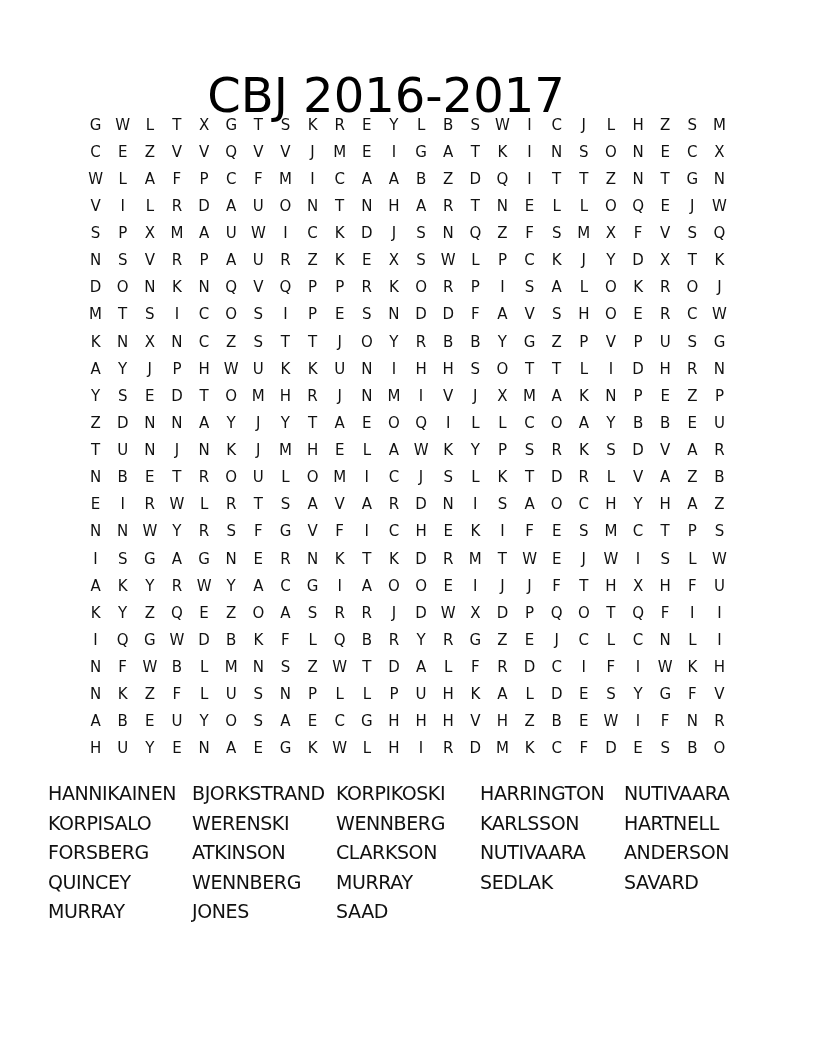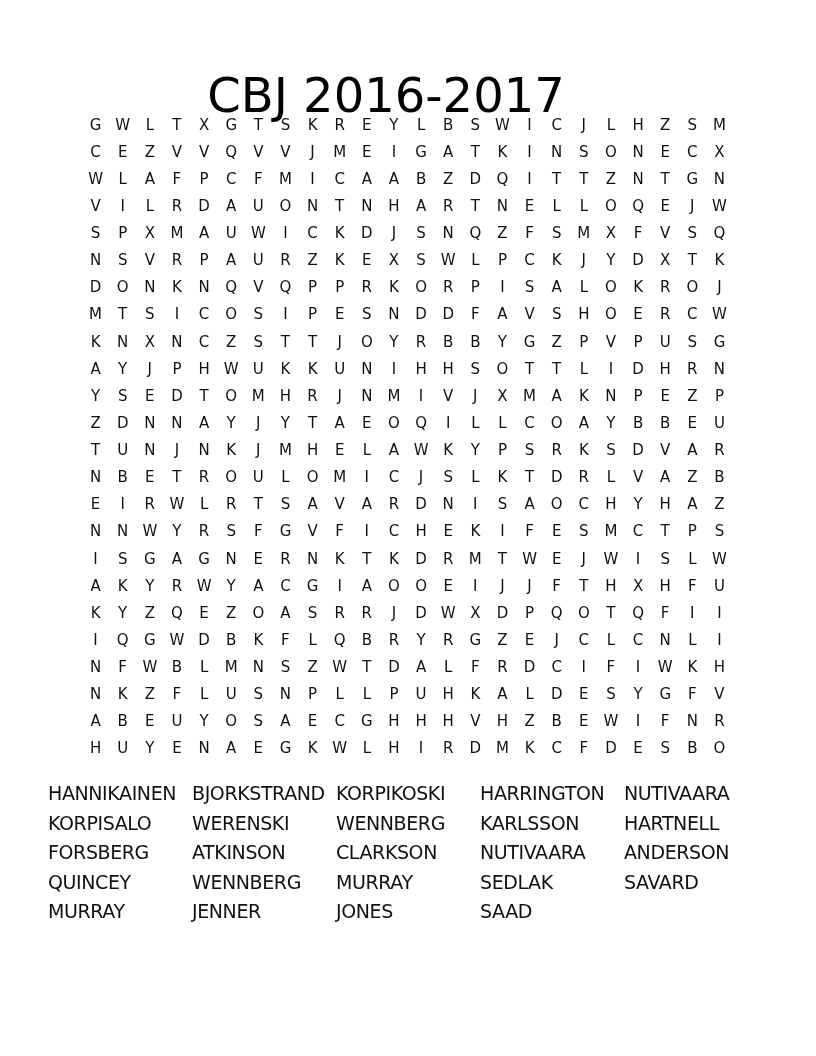--- a/index.html
+++ b/index.html
@@ -658,16 +658,15 @@
     <div class="word">ATKINSON</div>
     <div class="word">CLARKSON</div>
     <div class="word">NUTIVAARA</div>
     <div class="word">ANDERSON</div>
     <div class="word">QUINCEY</div>
     <div class="word">WENNBERG</div>
     <div class="word">MURRAY</div>
     <div class="word">SEDLAK</div>
     <div class="word">SAVARD</div>
     <div class="word">MURRAY</div>
-    <div class="word">JENNER</div>
     <div class="word">JONES</div>
     <div class="word">SAAD</div>
   </div>
 
 </body></html>

